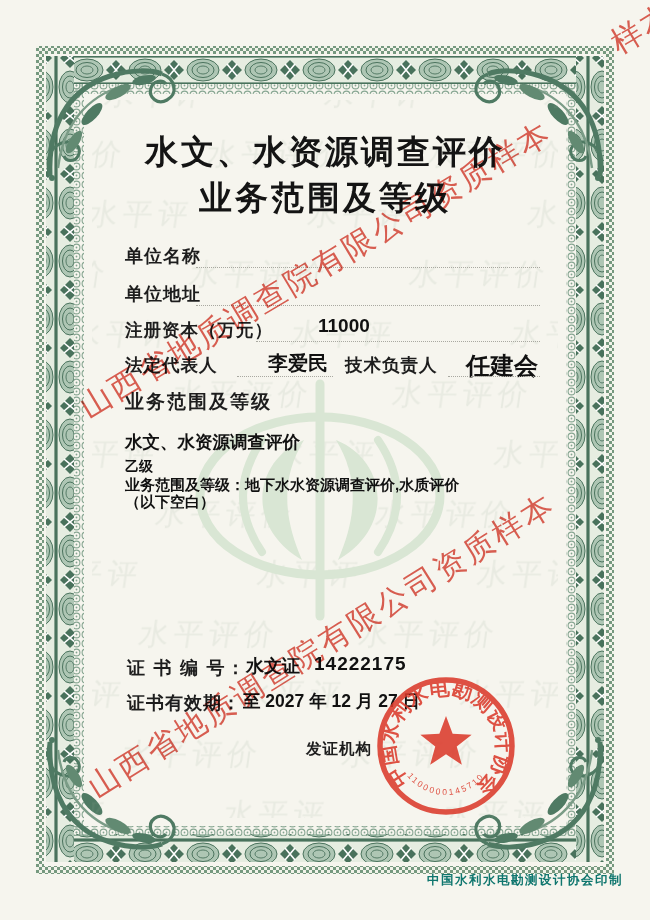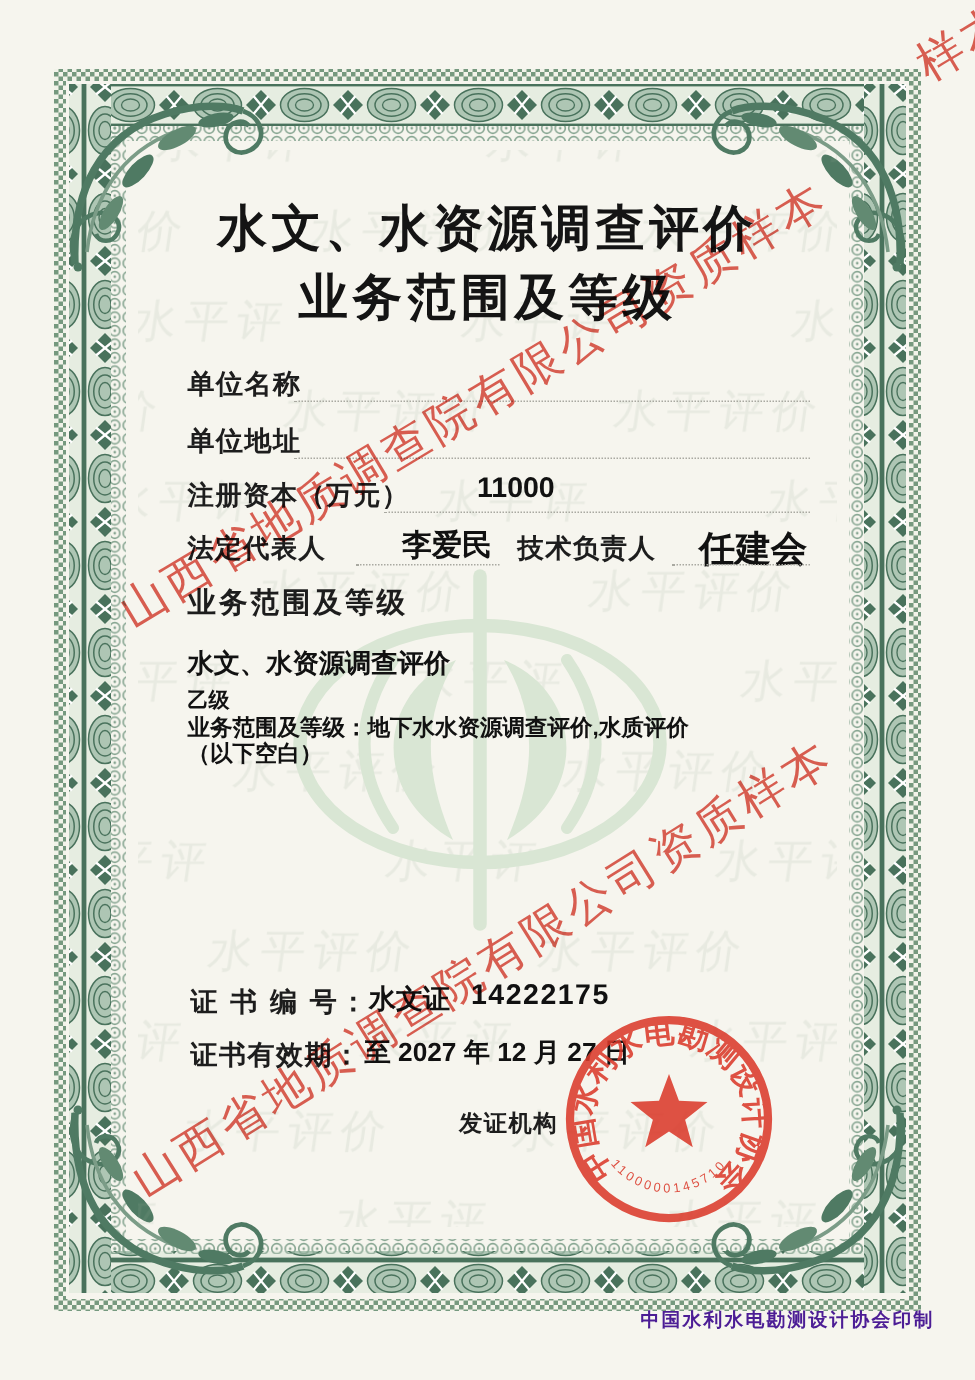--- a/index.html
+++ b/index.html
@@ -9,21 +9,21 @@
   svg.frame{position:absolute;left:0;top:0;width:650px;height:920px;}
   .title-line{left:0;top:0;width:650px;text-align:center;font-weight:bold;color:#141414;
               font-size:33px;letter-spacing:3px;font-family:"Liberation Sans",sans-serif;}
   .label{font-family:"Liberation Serif",serif;font-weight:bold;font-size:18px;color:#1d1d1d;letter-spacing:1px;}
   .value{font-weight:bold;color:#111;font-family:"Liberation Sans",sans-serif;}
   .uline{height:0;border-bottom:1.5px dotted #a9a9a1;}
   .wm{color:rgba(214,52,38,0.78);font-family:"Liberation Serif",serif;font-size:31px;
       letter-spacing:3px;transform-origin:0 0;transform:rotate(-31deg);mix-blend-mode:multiply;}
   .seal{position:absolute;left:371px;top:671px;width:150px;height:150px;}
   .print-note{right:27px;top:872px;font-family:"Liberation Serif",serif;font-weight:bold;
-              font-size:12.5px;letter-spacing:1.5px;color:#4c1d95;}
+              font-size:12.5px;letter-spacing:1.5px;color:#0f766e;}
 </style>
 </head>
 <body>
 
 <div class="page">
 
   <svg class="frame" xmlns="http://www.w3.org/2000/svg" xmlns:xlink="http://www.w3.org/1999/xlink">
     <defs>
       <pattern id="chk" width="6" height="6" patternUnits="userSpaceOnUse">
         <rect width="6" height="6" fill="#f2f3ea"></rect>

